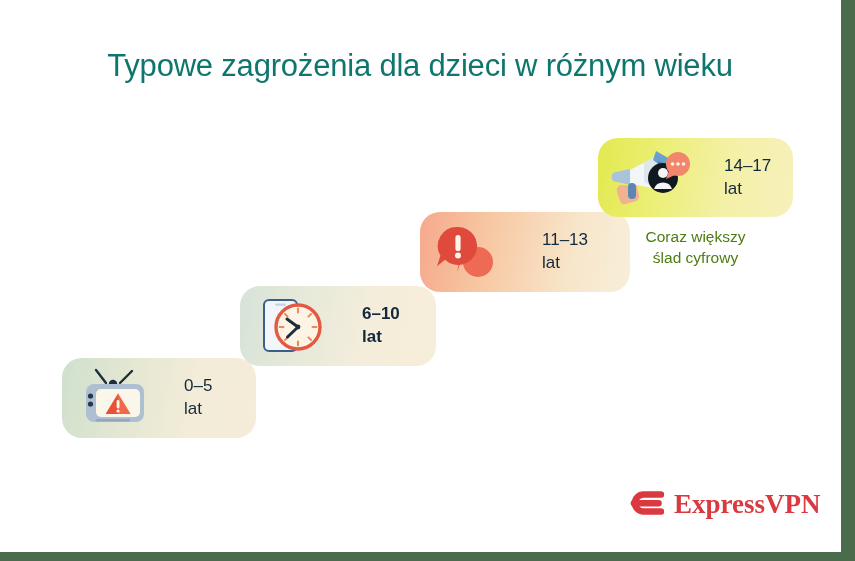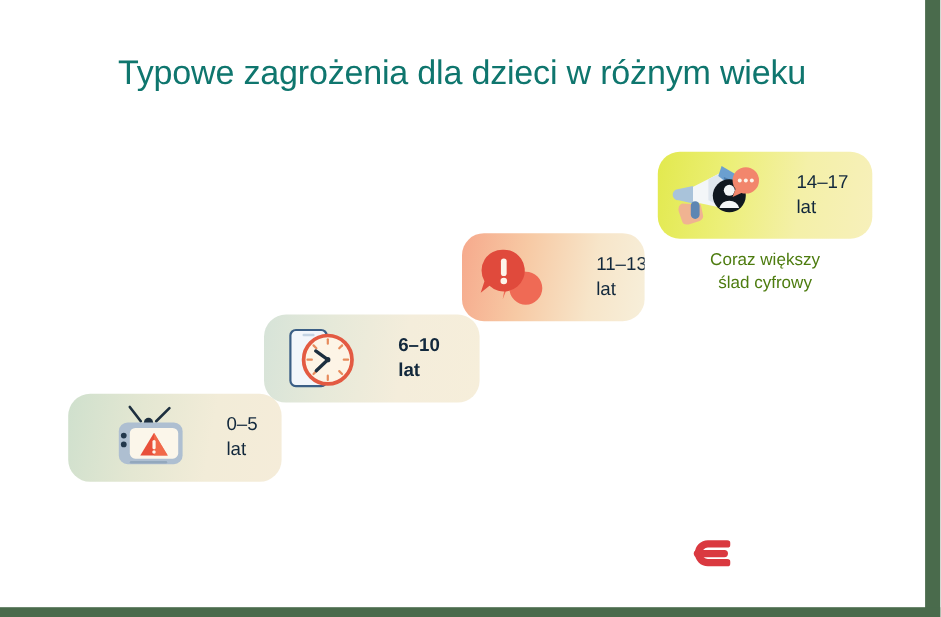--- a/index.html
+++ b/index.html
@@ -79,32 +79,32 @@
     text-align: center;
     font-size: 15.5px;
     line-height: 1.38;
     color: #4d7c0f;
     white-space: pre-line;
   }
 
   
   #step-1 { left: 62px;  top: 358px; width: 194px; }
   #step-1 .card { width: 194px; height: 80px; padding: 0 0 0 14px;
-    background: linear-gradient(100deg, #cfe0cd 0%, #e4e7d2 34%, #f2ecd8 66%, #f5ecd9 100%); justify-content: center; }
+    background: linear-gradient(100deg, #cfe0cd 0%, #e4e7d2 34%, #f2ecd8 66%, #f5ecd9 100%); }
   #step-1 .card-icon { width: 74px; height: 62px; }
   #step-1 .card-age { margin-left: 10px; }
 
   #step-2 { left: 240px; top: 286px; width: 196px; }
   #step-2 .card { width: 196px; height: 80px; padding: 0 0 0 14px;
     background: linear-gradient(100deg, #d6e3d8 0%, #e6e9d9 30%, #f4eddb 64%, #f6eeda 100%); }
   #step-2 .card-icon { width: 74px; height: 64px; }
   #step-2 .card-age { margin-left: 10px; font-weight: bold; }
 
   #step-3 { left: 420px; top: 212px; width: 194px; }
-  #step-3 .card { width: 166px; height: 80px; padding: 0 0 0 14px;
+  #step-3 .card { width: 210px; height: 80px; padding: 0 0 0 14px;
     background: linear-gradient(100deg, #f6a98c 0%, #f7c9a4 34%, #f7e5c9 70%, #f7efda 100%); }
   #step-3 .card-icon { width: 70px; height: 62px; }
   #step-3 .card-age { margin-left: 14px; }
 
   #step-4 { left: 598px; top: 138px; width: 195px; }
   #step-4 .card { width: 195px; height: 79px; padding: 0 0 0 8px;
     background: linear-gradient(100deg, #e2e94e 0%, #ecef77 32%, #f4f0a8 66%, #f7f0bb 100%); }
   #step-4 .card-icon { width: 86px; height: 66px; }
   #step-4 .card-age { margin-left: 8px; }
 
@@ -244,13 +244,14 @@
 </div>
 
 <div class="logo">
   <span class="logo-mark">
     <svg viewBox="0 0 34 34" width="34" height="34">
       <path d="M31 7.5 H13.5 a8.5 8.5 0 0 0 0 17 H31 a0 0 0 0 1 0 0 v0" fill="none" stroke="#da3940" stroke-width="6.6" stroke-linecap="round"></path>
       <path d="M4 16.2 H28.5" fill="none" stroke="#da3940" stroke-width="6.6" stroke-linecap="round"></path>
       <path d="M3 16.2 H28.5" fill="none" stroke="#ffffff" stroke-width="2.2" stroke-linecap="round" opacity="0"></path>
     </svg>
   </span>
+  <span class="logo-text">ExpressVPN</span>
 </div>
 
 </body></html>

